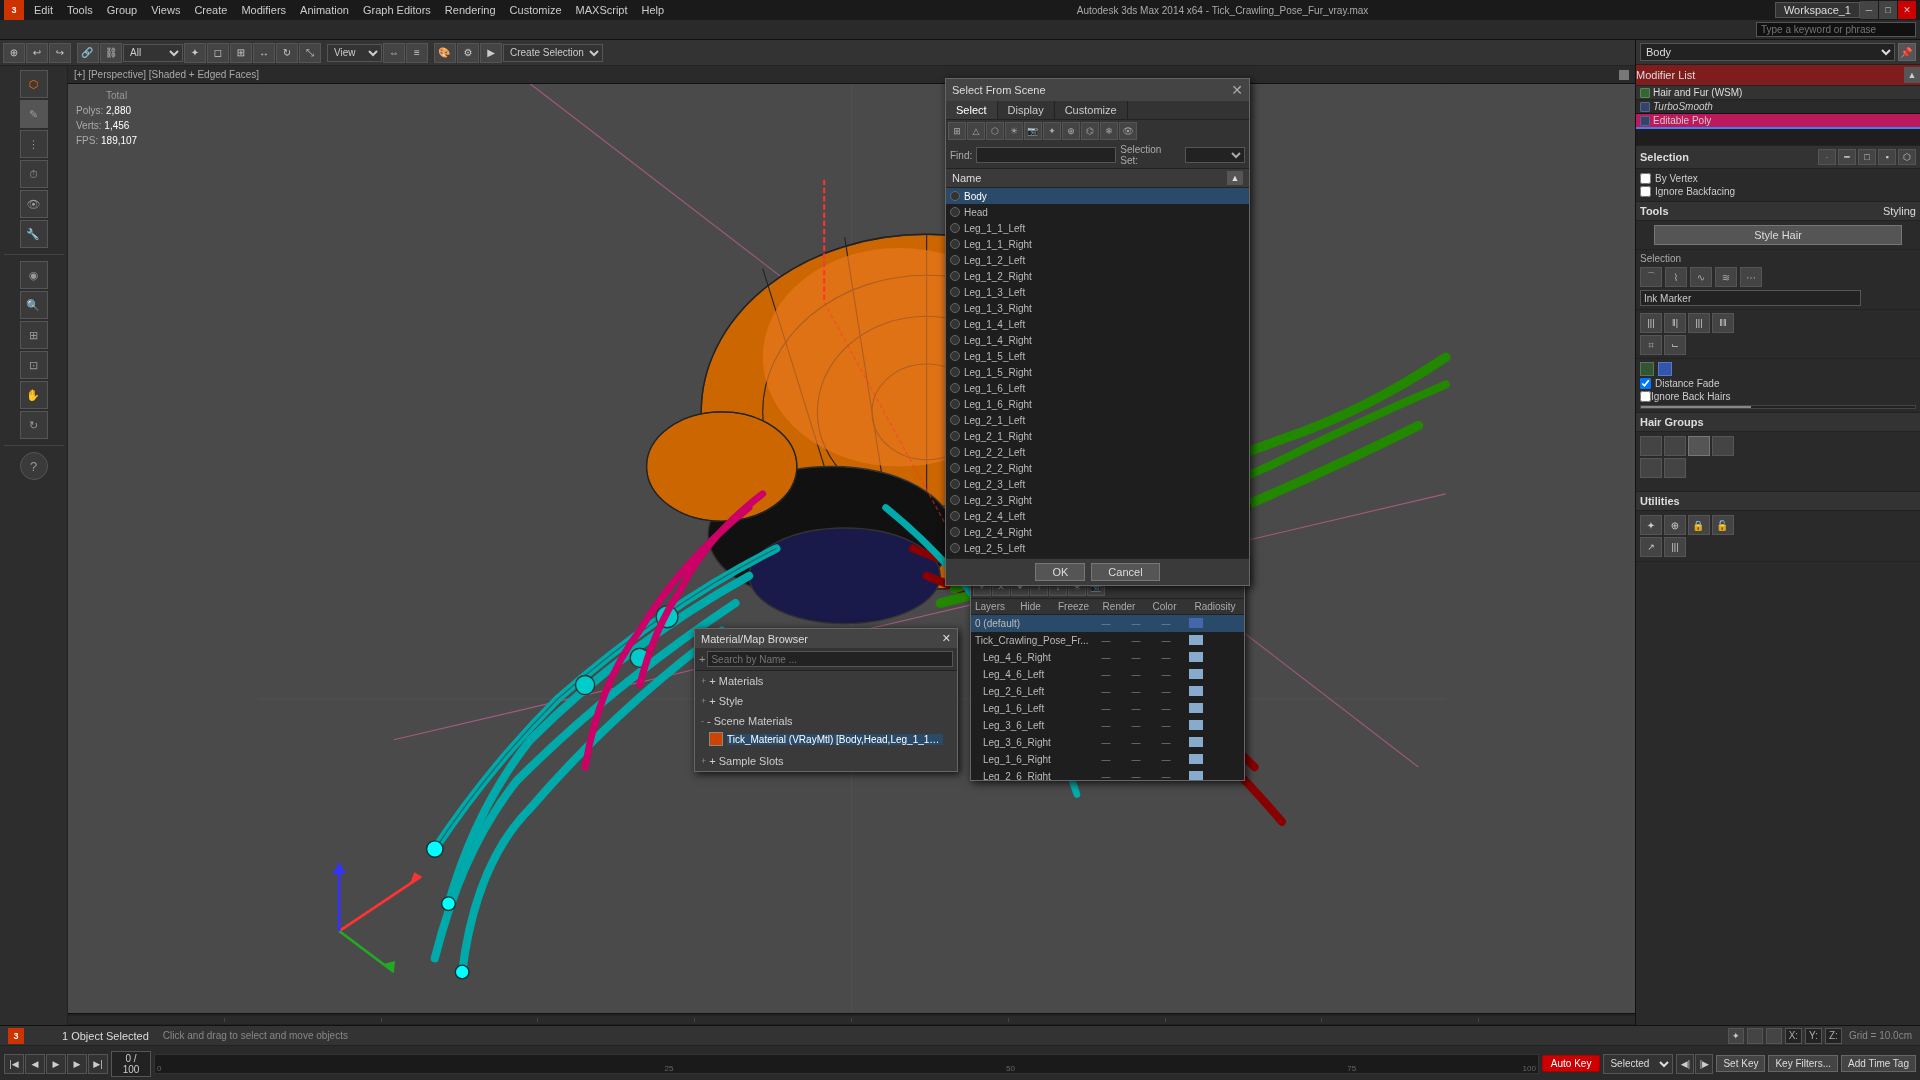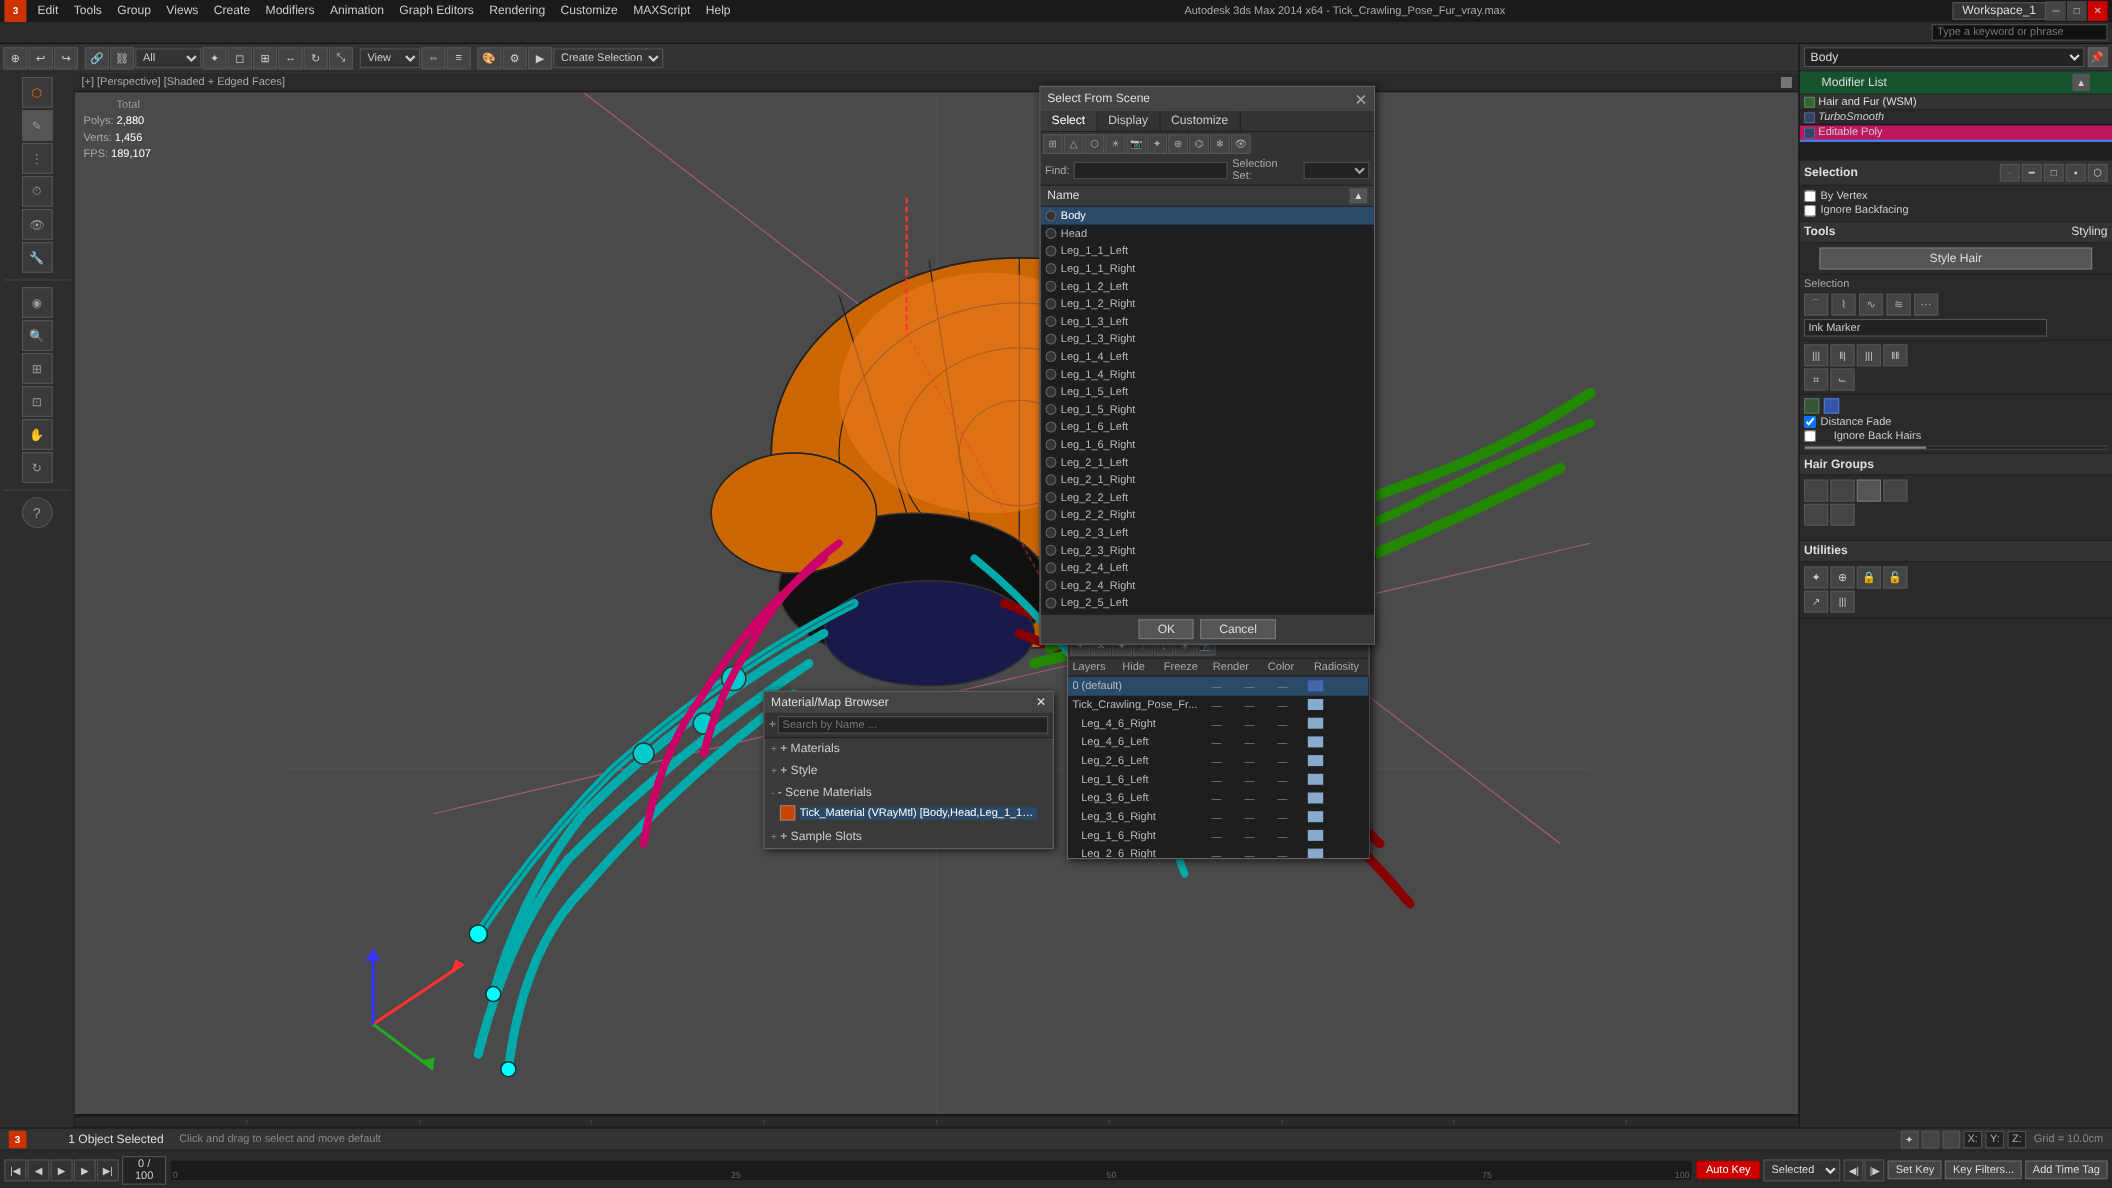--- a/index.html
+++ b/index.html
@@ -285,21 +285,21 @@
 
 <div id="right-panel" style="position:absolute; top:40px; right:0; width:285px; bottom:55px; background:#2a2a2a; border-left:1px solid #111; overflow-y:auto; font-size:10px;">
 
   <div style="padding:3px 4px; background:#333; display:flex; align-items:center; gap:3px; border-bottom:1px solid #222;">
     <select style="flex:1; background:#222; border:1px solid #555; color:#ddd; font-size:11px; padding:1px;">
       <option>Body</option>
     </select>
     <div style="width:18px; height:18px; background:#555; border:1px solid #666; display:flex; align-items:center; justify-content:center; cursor:pointer;">📌</div>
   </div>
 
-  <div style="padding:2px 20px; background:#14532d; display:flex; align-items:center; border-bottom:1px solid #222;">
+  <div style="padding:2px 0; background:#7f1d1d; display:flex; align-items:center; border-bottom:1px solid #222;">
     <span style="font-size:11px; color:#ddd; flex:1;">Modifier List</span>
     <div style="width:16px; height:16px; background:#555; display:flex; align-items:center; justify-content:center; cursor:pointer; font-size:9px;">▲</div>
   </div>
 
   <div style="background:#1e1e1e; min-height:60px; border-bottom:1px solid #222;">
     <div style="display:flex; align-items:center; padding:1px 4px; gap:3px; background:#333; border-bottom:1px solid #222; cursor:pointer;">
       <div style="width:10px; height:10px; background:#336633; border:1px solid #558855; border-radius:1px;"></div>
       <span style="font-size:10px; color:#ddd;">Hair and Fur (WSM)</span>
     </div>
     <div style="display:flex; align-items:center; padding:1px 4px; gap:3px; background:#2a2a2a; border-bottom:1px solid #111; cursor:pointer;">
@@ -371,21 +371,21 @@
 
   <div style="padding:3px 4px; background:#2a2a2a; border-bottom:1px solid #222;">
     <div style="display:flex; align-items:center; gap:4px; margin-bottom:2px;">
       <div style="width:14px; height:14px; background:#335533; border:1px solid #557755; cursor:pointer;"></div>
       <div style="width:14px; height:14px; background:#3355aa; border:1px solid #5577cc; cursor:pointer;"></div>
     </div>
     <div style="display:flex; align-items:center; gap:4px;">
       <input type="checkbox" checked="" style="width: 11px; height: 11px;">
       <span style="font-size:10px; color:#ccc;">Distance Fade</span>
     </div>
-    <div style="display:flex; align-items:flex-start; gap:16px; margin-top:2px;">
+    <div style="display:flex; align-items:flex-start; gap:0; margin-top:2px;">
       <input type="checkbox" style="width: 11px; height: 11px;">
       <span style="font-size:10px; color:#ccc;">Ignore Back Hairs</span>
     </div>
     <div style="margin-top:3px; height:4px; background:#222; border:1px solid #444; position:relative;">
       <div style="width:40%; height:100%; background:#888;"></div>
     </div>
   </div>
 
   <div style="padding:3px 4px; background:#333; border-bottom:1px solid #222; display:flex; align-items:center;">
     <span style="font-size:11px; color:#ddd; font-weight:bold;">Hair Groups</span>
@@ -436,21 +436,21 @@
       <div style="flex:1; height:4px;"></div>
     </div>
   </div>
 </div>
 
 <div id="bottom-bar" style="position:absolute; bottom:0; left:0; right:0; height:55px; background:#2a2a2a; border-top:1px solid #111;">
 
   <div style="height:20px; background:#333; display:flex; align-items:center; padding:0 8px; gap:6px; border-bottom:1px solid #222;">
     <div style="width:16px; height:16px; background:#cc3300; display:flex; align-items:center; justify-content:center; font-size:9px; color:white; font-weight:bold;">3</div>
     <span style="font-size:11px; color:#ddd;margin-left:32px;">1 Object Selected</span>
-    <span style="font-size:10px; color:#888; margin-left:8px;">Click and drag to select and move default</span>
+    <span style="font-size:10px; color:#888; margin-left:8px;">Click and drag to select and move objects</span>
     <div style="margin-left:auto; display:flex; align-items:center; gap:3px;">
       <div style="width:16px; height:16px; background:#444; border:1px solid #555; cursor:pointer; display:flex; align-items:center; justify-content:center; font-size:9px;">✦</div>
       <div style="width:16px; height:16px; background:#444; border:1px solid #555; cursor:pointer;"></div>
       <div style="width:16px; height:16px; background:#444; border:1px solid #555; cursor:pointer;"></div>
       <div style="background:#222; border:1px solid #555; color:#aaa; font-size:10px; padding:1px 3px; height:16px; display:flex; align-items:center;">
           <span>X:</span>
         </div>
       <div style="background:#222; border:1px solid #555; color:#aaa; font-size:10px; padding:1px 3px; height:16px; display:flex; align-items:center;">
           <span>Y:</span>
         </div>

